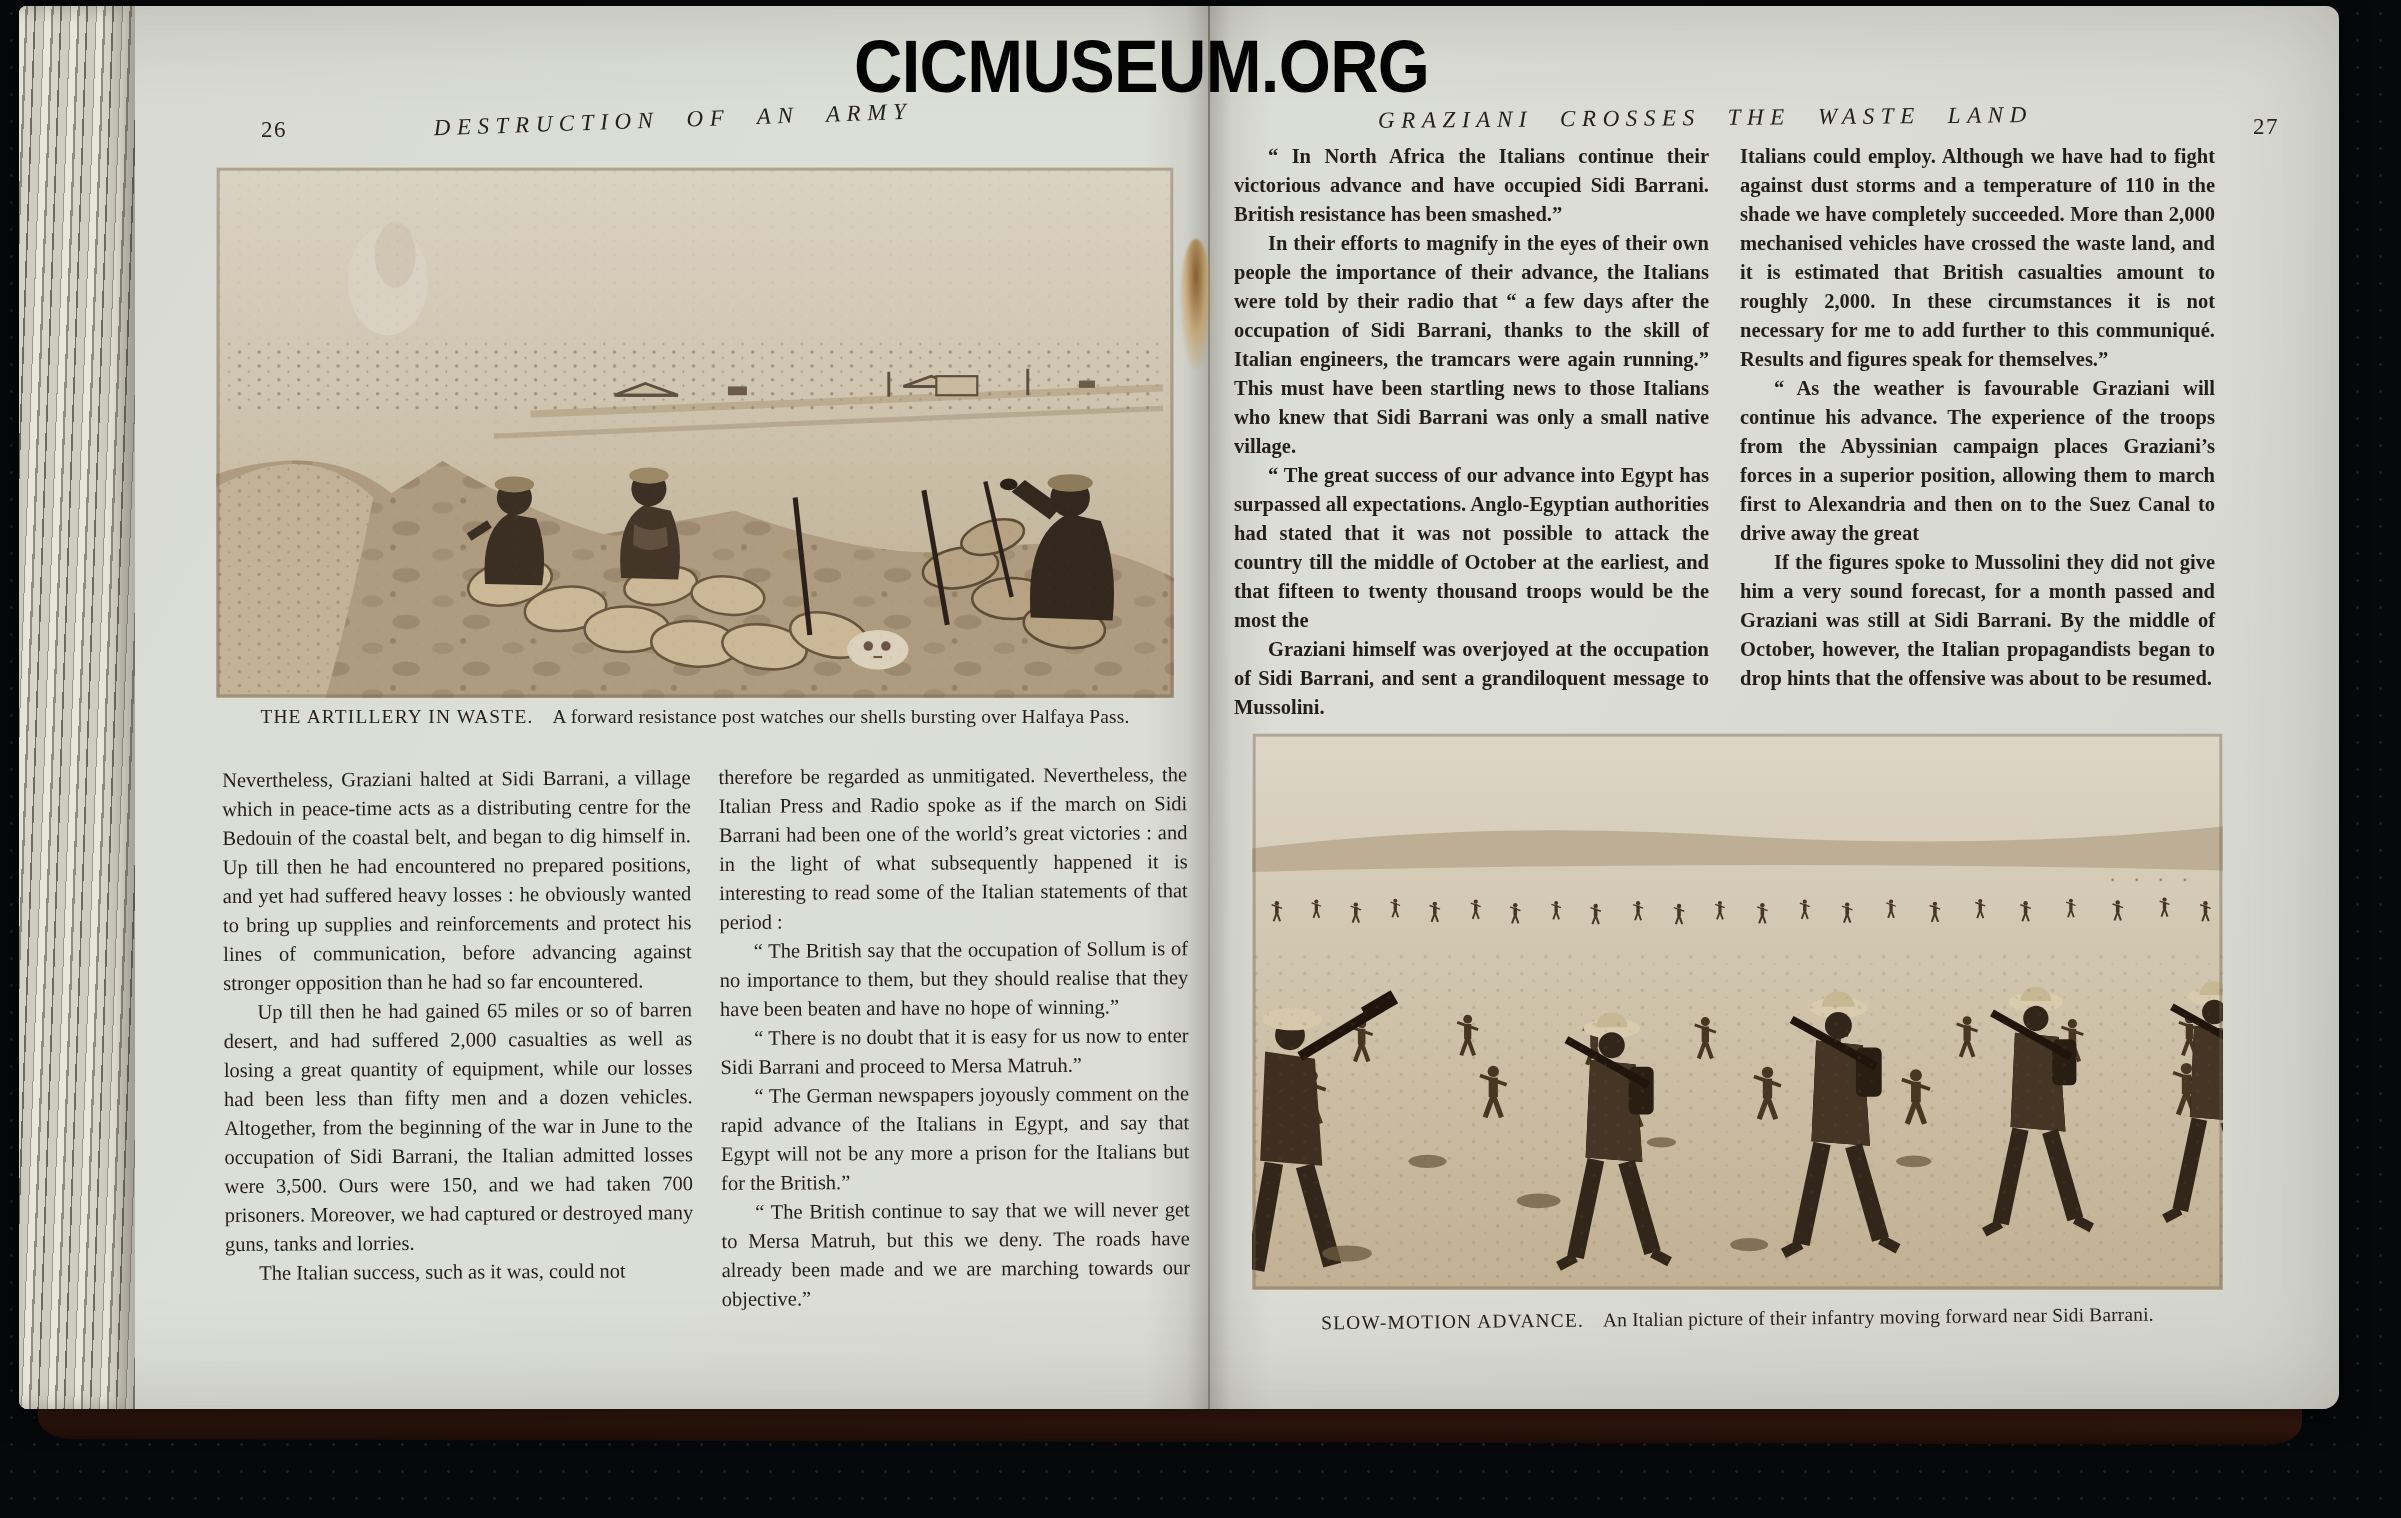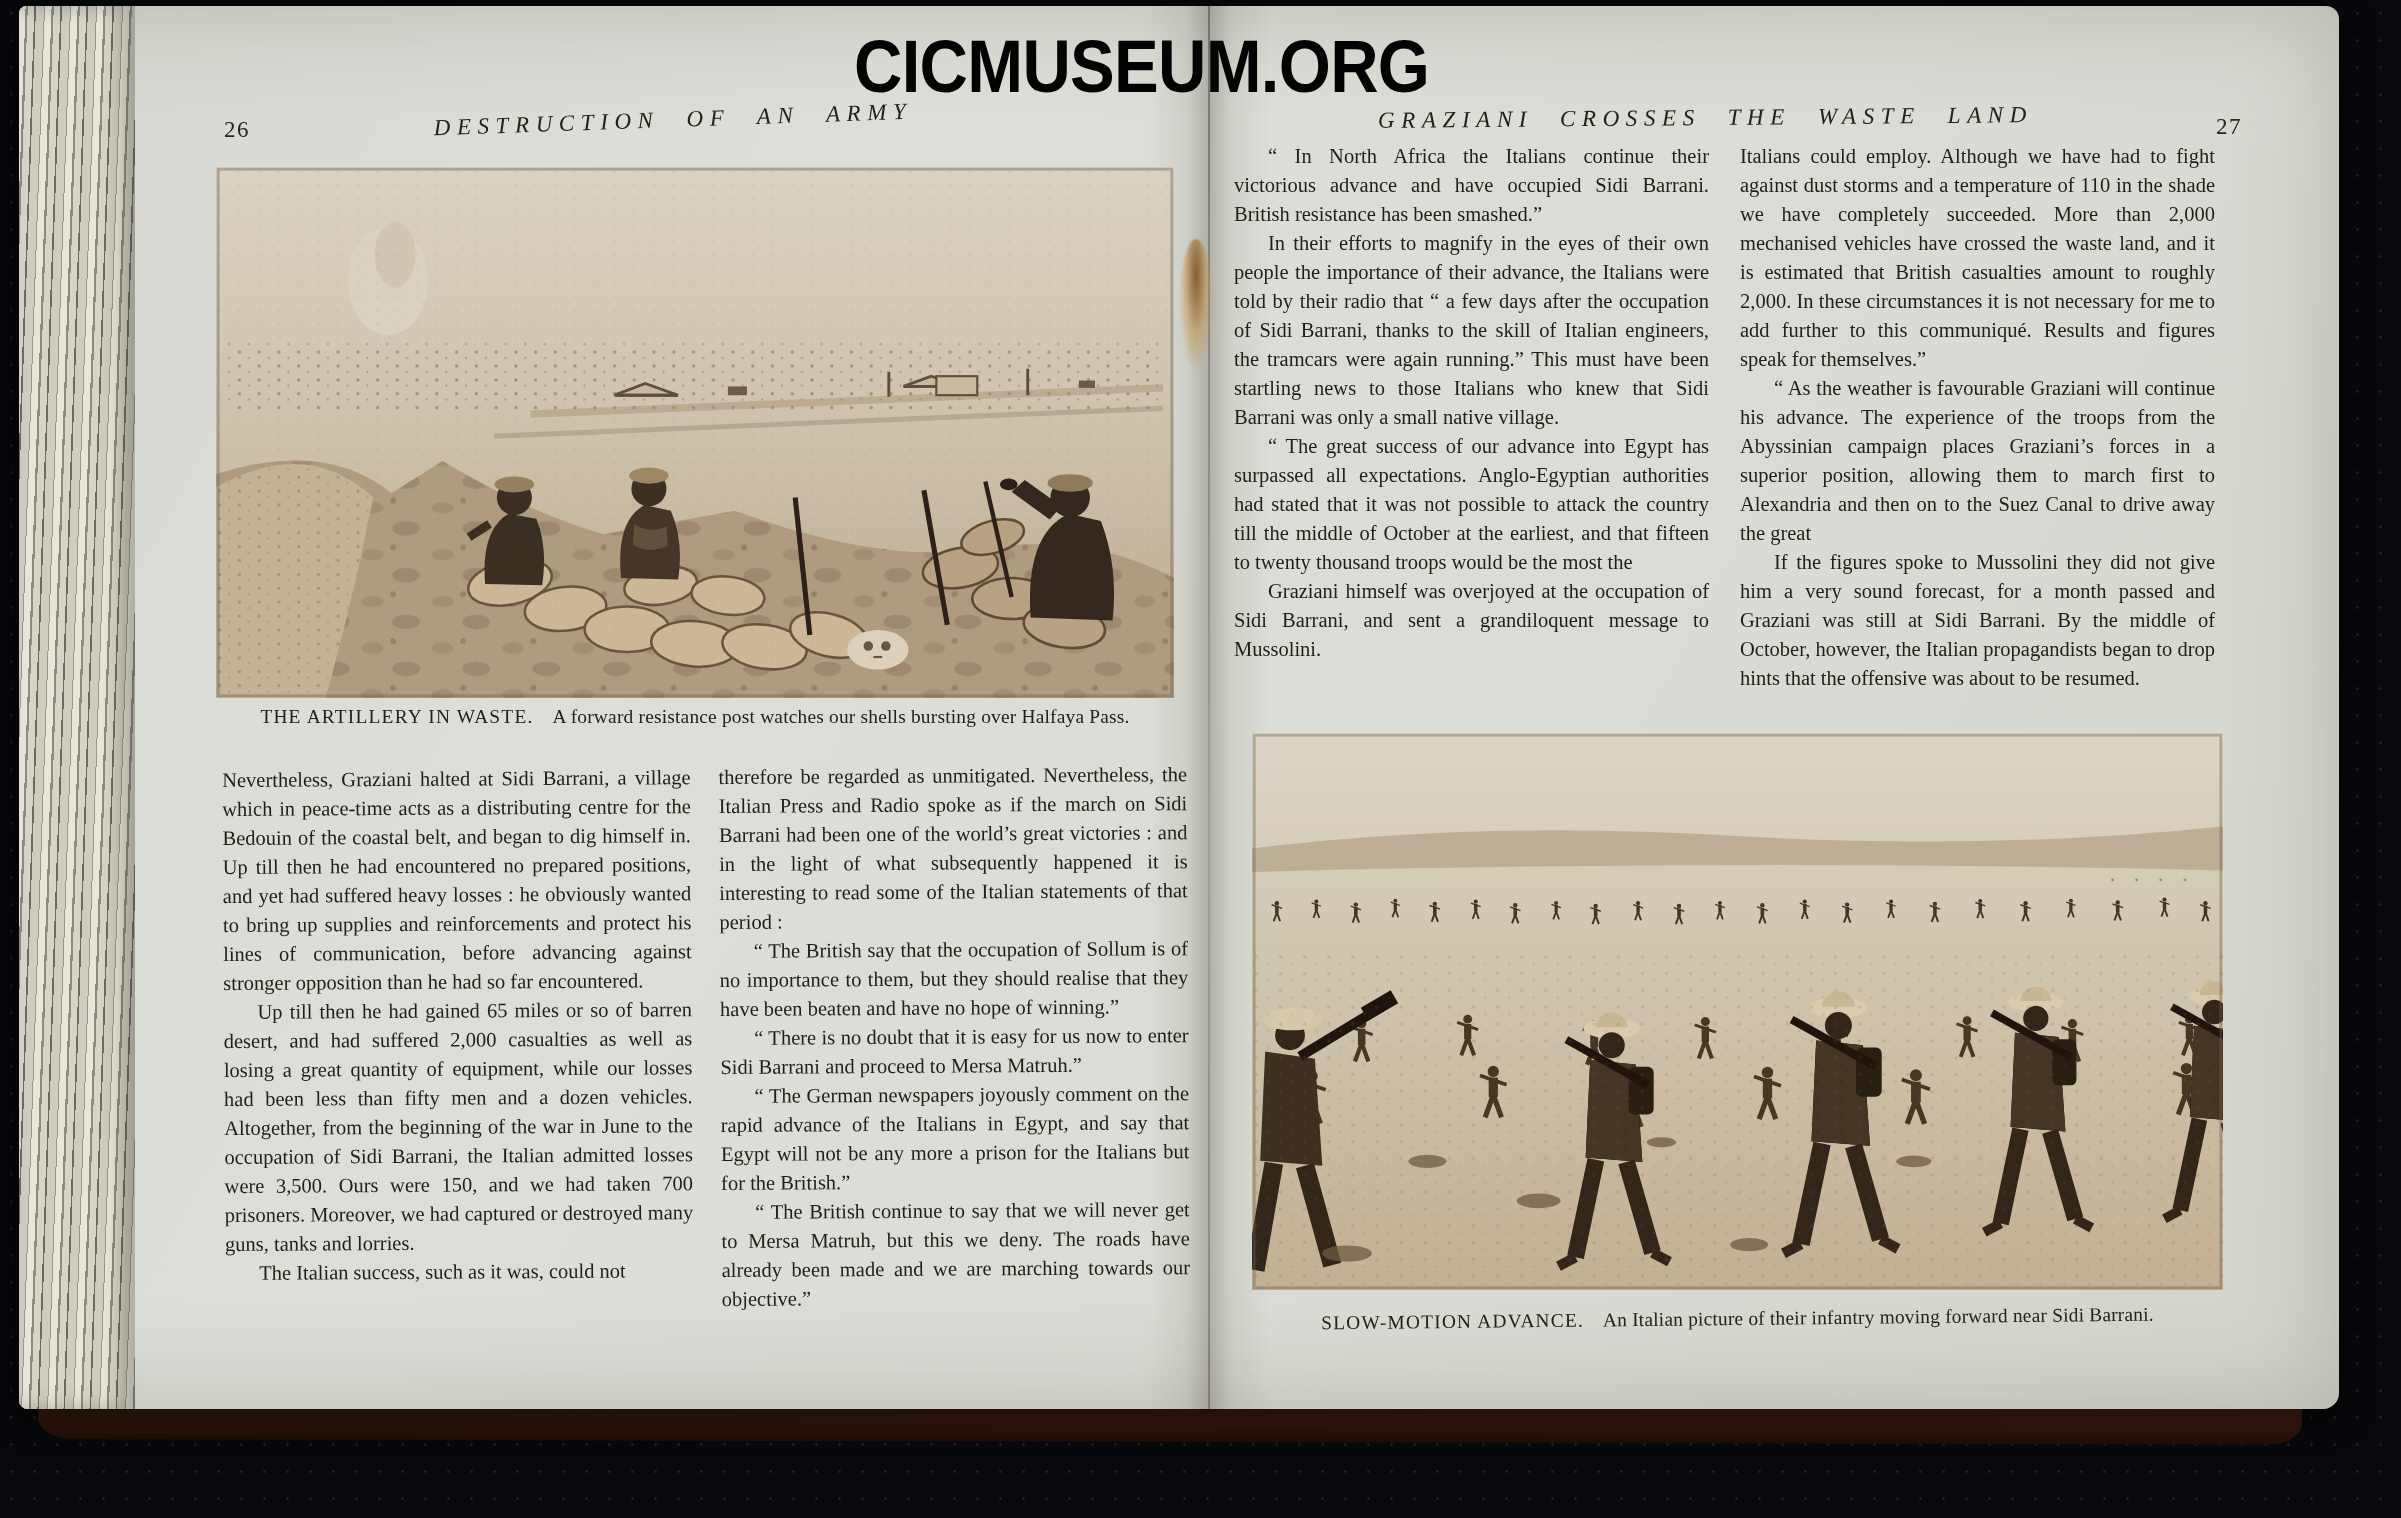--- a/index.html
+++ b/index.html
@@ -38,21 +38,21 @@
   }
   .fold-line{
     position:absolute;left:1189px;top:0;bottom:0;width:1.5px;
     background:linear-gradient(180deg, rgba(55,47,38,.45), rgba(55,47,38,.12) 60%, rgba(55,47,38,.35));
   }
   .stain{
     position:absolute;left:1161px;top:233px;width:32px;height:130px;
     background:radial-gradient(ellipse at 50% 28%, rgba(122,74,22,.85), rgba(196,148,74,.55) 45%, rgba(196,148,74,0) 78%);
     border-radius:50%;filter:blur(1.1px);
   }
-  .page-number{position:absolute;font-size:23px;letter-spacing:1.5px;color:#2a241d;}
+  .page-number{position:absolute;font-size:23px;letter-spacing:1.5px;color:#2a241d;margin-left:37px;}
   .running-head{
     position:absolute;font-style:italic;font-size:23px;letter-spacing:6.6px;
     word-spacing:14.6px;text-align:center;color:#262019;white-space:nowrap;
   }
   .watermark{
     position:absolute;left:854px;top:29px;width:541px;text-align:center;
     font-family:"Liberation Sans", sans-serif;font-weight:700;font-size:67px;
     letter-spacing:-0.7px;color:#030303;transform:scaleY(1.1);transform-origin:top;
     z-index:40;line-height:1;white-space:nowrap;
   }
@@ -195,21 +195,21 @@
         <p class="indent">“ The British say that the occupation of Sollum is of no importance to them, but they should realise that they have been beaten and have no hope of winning.”</p>
         <p class="indent">“ There is no doubt that it is easy for us now to enter Sidi Barrani and proceed to Mersa Matruh.”</p>
         <p class="indent">“ The German newspapers joyously comment on the rapid advance of the Italians in Egypt, and say that Egypt will not be any more a prison for the Italians but for the British.”</p>
         <p class="indent">“ The British continue to say that we will never get to Mersa Matruh, but this we deny. The roads have already been made and we are marching towards our objective.”</p>
       </div>
   </div>
 
   <div class="running-head" style="left:1296px;top:105px;width:819px;transform:rotate(-.5deg);">GRAZIANI CROSSES THE WASTE LAND</div>
   <div class="page-number" style="left:2216px;top:114px;">27</div>
 
-  <div class="cols" style="left:1234px;top:142px;width:984px;gap:31px;">
+  <div class="cols" style="left:1234px;top:142px;width:984px;gap:31px;font-weight:bold;">
     <div class="col" style="width:475px;">
         <p class="indent">“ In North Africa the Italians continue their victorious advance and have occupied Sidi Barrani.  British resistance has been smashed.”</p>
         <p class="indent">In their efforts to magnify in the eyes of their own people the importance of their advance, the Italians were told by their radio that “ a few days after the occupation of Sidi Barrani, thanks to the skill of Italian engineers, the tramcars were again running.”  This must have been startling news to those Italians who knew that Sidi Barrani was only a small native village.</p>
         <p class="indent">“ The great success of our advance into Egypt has surpassed all expectations.  Anglo-Egyptian authorities had stated that it was not possible to attack the country till the middle of October at the earliest, and that fifteen to twenty thousand troops would be the most the</p>
         <p class="indent">Graziani himself was overjoyed at the occupation of Sidi Barrani, and sent a grandiloquent message to Mussolini.</p>
       </div>
     <div class="col" style="width:475px;">
         <p>Italians could employ.  Although we have had to fight against dust storms and a temperature of 110 in the shade we have completely succeeded.  More than 2,000 mechanised vehicles have crossed the waste land, and it is estimated that British casualties amount to roughly 2,000.  In these circumstances it is not necessary for me to add further to this communiqué. Results and figures speak for themselves.”</p>
         <p class="indent">“ As the weather is favourable Graziani will continue his advance.  The experience of the troops from the Abyssinian campaign places Graziani’s forces in a superior position, allowing them to march first to Alexandria and then on to the Suez Canal to drive away the great</p>
         <p class="indent">If the figures spoke to Mussolini they did not give him a very sound forecast, for a month passed and Graziani was still at Sidi Barrani. By the middle of October, however, the Italian propagandists began to drop hints that the offensive was about to be resumed.</p>

